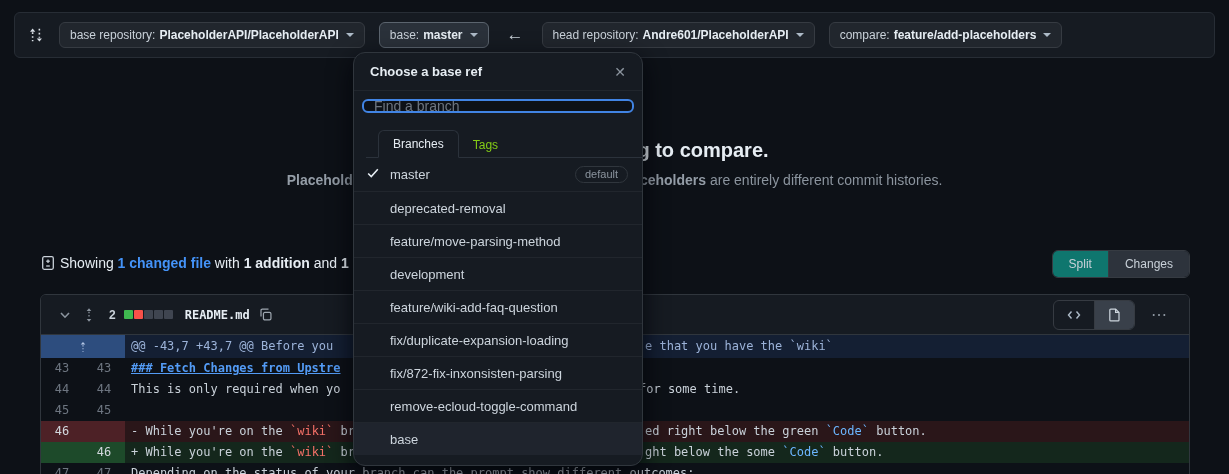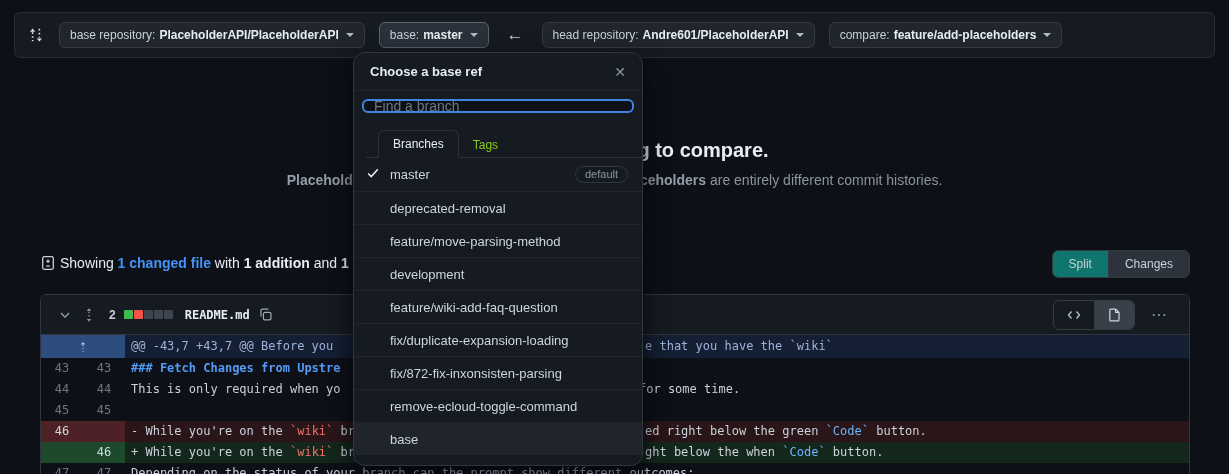--- a/index.html
+++ b/index.html
@@ -77,21 +77,21 @@
   .drow.hunk { height:23px; line-height:23px; }
   .gut { width:42px; flex:none; text-align:center; color:#6e7681; }
   .hunkgut { width:84px; flex:none; background:#2d4d7e; display:flex; align-items:center; justify-content:center; cursor:pointer; }
   .code { flex:1; position:relative; padding-left:6px; white-space:pre; overflow:hidden; color:#c9d1d9; }
   .rf { position:absolute; top:0; }
   .drow.hunk .code { background:#141f33; color:#9cb3d9; }
   .drow.del .gut { background:#4d2126; color:#d2d8de; }
   .drow.del .code { background:#2a1619; }
   .drow.add .gut { background:#1d4a2a; color:#d2d8de; }
   .drow.add .code { background:#14271c; }
-  .md-heading { color:#539bf5; font-weight:700; }
+  .md-heading { color:#539bf5; font-weight:700;text-decoration:underline; }
   .tok-orange { color:#f47067; }
   .tok-blue { color:#6cb6ff; }
   
   .dropdown {
     position:absolute; left:353px; top:52px; width:290px; height:414px;
     background:#161b22; border:1px solid #30363d; border-radius:12px;
     z-index:100; box-shadow:0 8px 24px rgba(1,4,9,0.85);
     display:flex; flex-direction:column;
   }
   .dd-header { height:38px; flex:none; display:flex; align-items:center; padding:0 16px; border-bottom:1px solid #21262d; }
@@ -258,21 +258,21 @@
         <div class="code"><span class="lf"></span></div>
       </div>
       <div class="drow del">
         <div class="gut">46</div>
         <div class="gut"></div>
         <div class="code"><span class="lf"><span>- While you're on the </span><span class="tok-orange">`wiki`</span><span> br</span></span><span class="rf" style="left: 520px;"><span>ed right below the green </span><span class="tok-blue">`Code`</span><span> button.</span></span></div>
       </div>
       <div class="drow add">
         <div class="gut"></div>
         <div class="gut">46</div>
-        <div class="code"><span class="lf"><span>+ While you're on the </span><span class="tok-orange">`wiki`</span><span> br</span></span><span class="rf" style="left: 520px;"><span>ght below the when </span><span class="tok-blue">`Code`</span><span> button.</span></span></div>
+        <div class="code"><span class="lf"><span>+ While you're on the </span><span class="tok-orange">`wiki`</span><span> br</span></span><span class="rf" style="left: 520px;"><span>ght below the some </span><span class="tok-blue">`Code`</span><span> button.</span></span></div>
       </div>
       <div class="drow context">
         <div class="gut">47</div>
         <div class="gut">47</div>
         <div class="code"><span class="lf"><span>Depending on the status of your branch can the prompt show different outcomes:</span></span></div>
       </div>
     </div>
 </div>
 
 <div class="dropdown">

